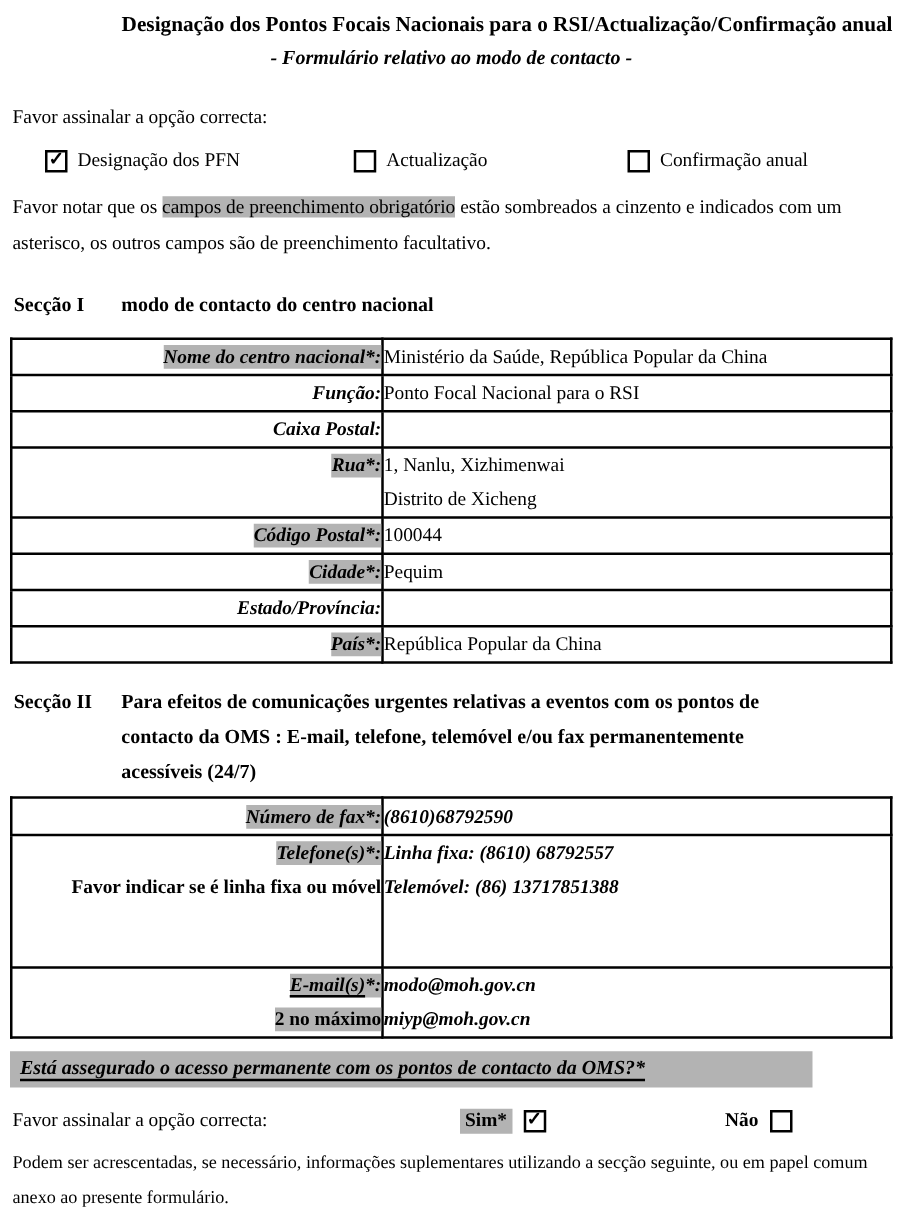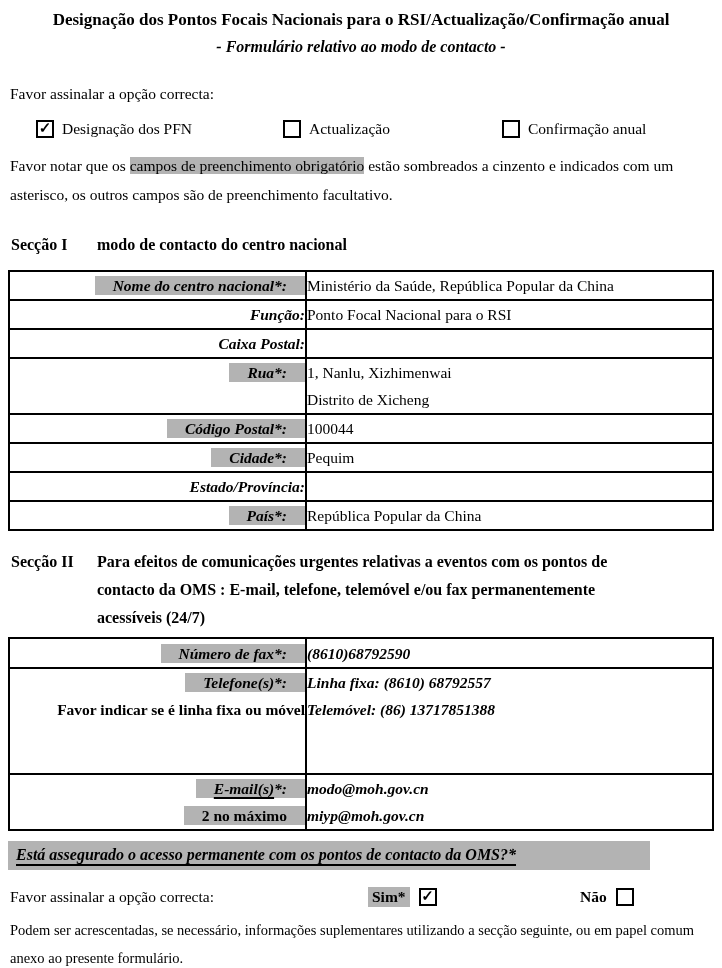--- a/index.html
+++ b/index.html
@@ -7,21 +7,21 @@
     width:722px;height:968px;background:#fff;color:#000;
     font-family:"Liberation Serif","DejaVu Serif",serif;
     overflow:hidden;
   }
   .page{padding:4px 8px 0 8px;width:706px;}
   .hl{background:#b3b3b3;}
   .bi{font-weight:bold;font-style:italic;}
   .b{font-weight:bold;}
   .u{text-decoration:underline;text-decoration-thickness:2px;text-underline-offset:3px;}
 
-  .title{font-size:17px;font-weight:bold;text-align:center;line-height:24px;margin-top:4px;}
+  .title{font-size:17px;font-weight:bold;text-align:right;line-height:24px;margin-top:4px;}
   .subtitle{font-size:16px;font-weight:bold;font-style:italic;text-align:center;line-height:22px;margin-top:4px;}
 
   .prompt{font-size:15.5px;margin:26px 0 0 2px;line-height:20px;}
 
   .optrow{display:flex;align-items:center;margin:16px 0 0 28px;font-size:15.5px;}
   .opt{display:flex;align-items:center;gap:8px;}
   .opt1{width:247px;}
   .opt2{width:219px;}
   .cb{
     width:14px;height:14px;border:2px solid #000;display:inline-flex;
@@ -43,21 +43,21 @@
   .t2{margin-top:5px;}
   table.t td{border:2px solid #000;font-size:15.5px;line-height:27px;padding:0;}
   td.lab{width:295px;text-align:right;padding-right:6px;vertical-align:middle;}
   td.val{padding-left:11px;vertical-align:middle;}
   td.top{vertical-align:top;}
   .t1 tr{height:29px;}
   .t1 tr.rr{height:43px;}
   .t2 tr.r1{height:30px;}
   .t2 tr.r2{height:106px;}
   .t2 tr.r3{height:56px;}
-  .lab .hl{padding:1px 18px;}
+  .lab .hl{padding:1px 0;}
   .sub{font-weight:bold;font-style:normal;}
 
   .qbar{margin:10px 0 0 0;width:628px;background:#b3b3b3;padding:5px 6px 6px 8px;
         font-size:16px;}
   .qbar span{text-decoration:underline;text-decoration-thickness:2px;text-underline-offset:4px;}
 
   .confirm{display:flex;align-items:center;margin:17px 0 0 2px;font-size:15.5px;}
   .confirm .cprompt{width:358px;}
   .cyes{width:212px;display:flex;align-items:center;gap:9px;}
   .cno{display:flex;align-items:center;gap:9px;}

